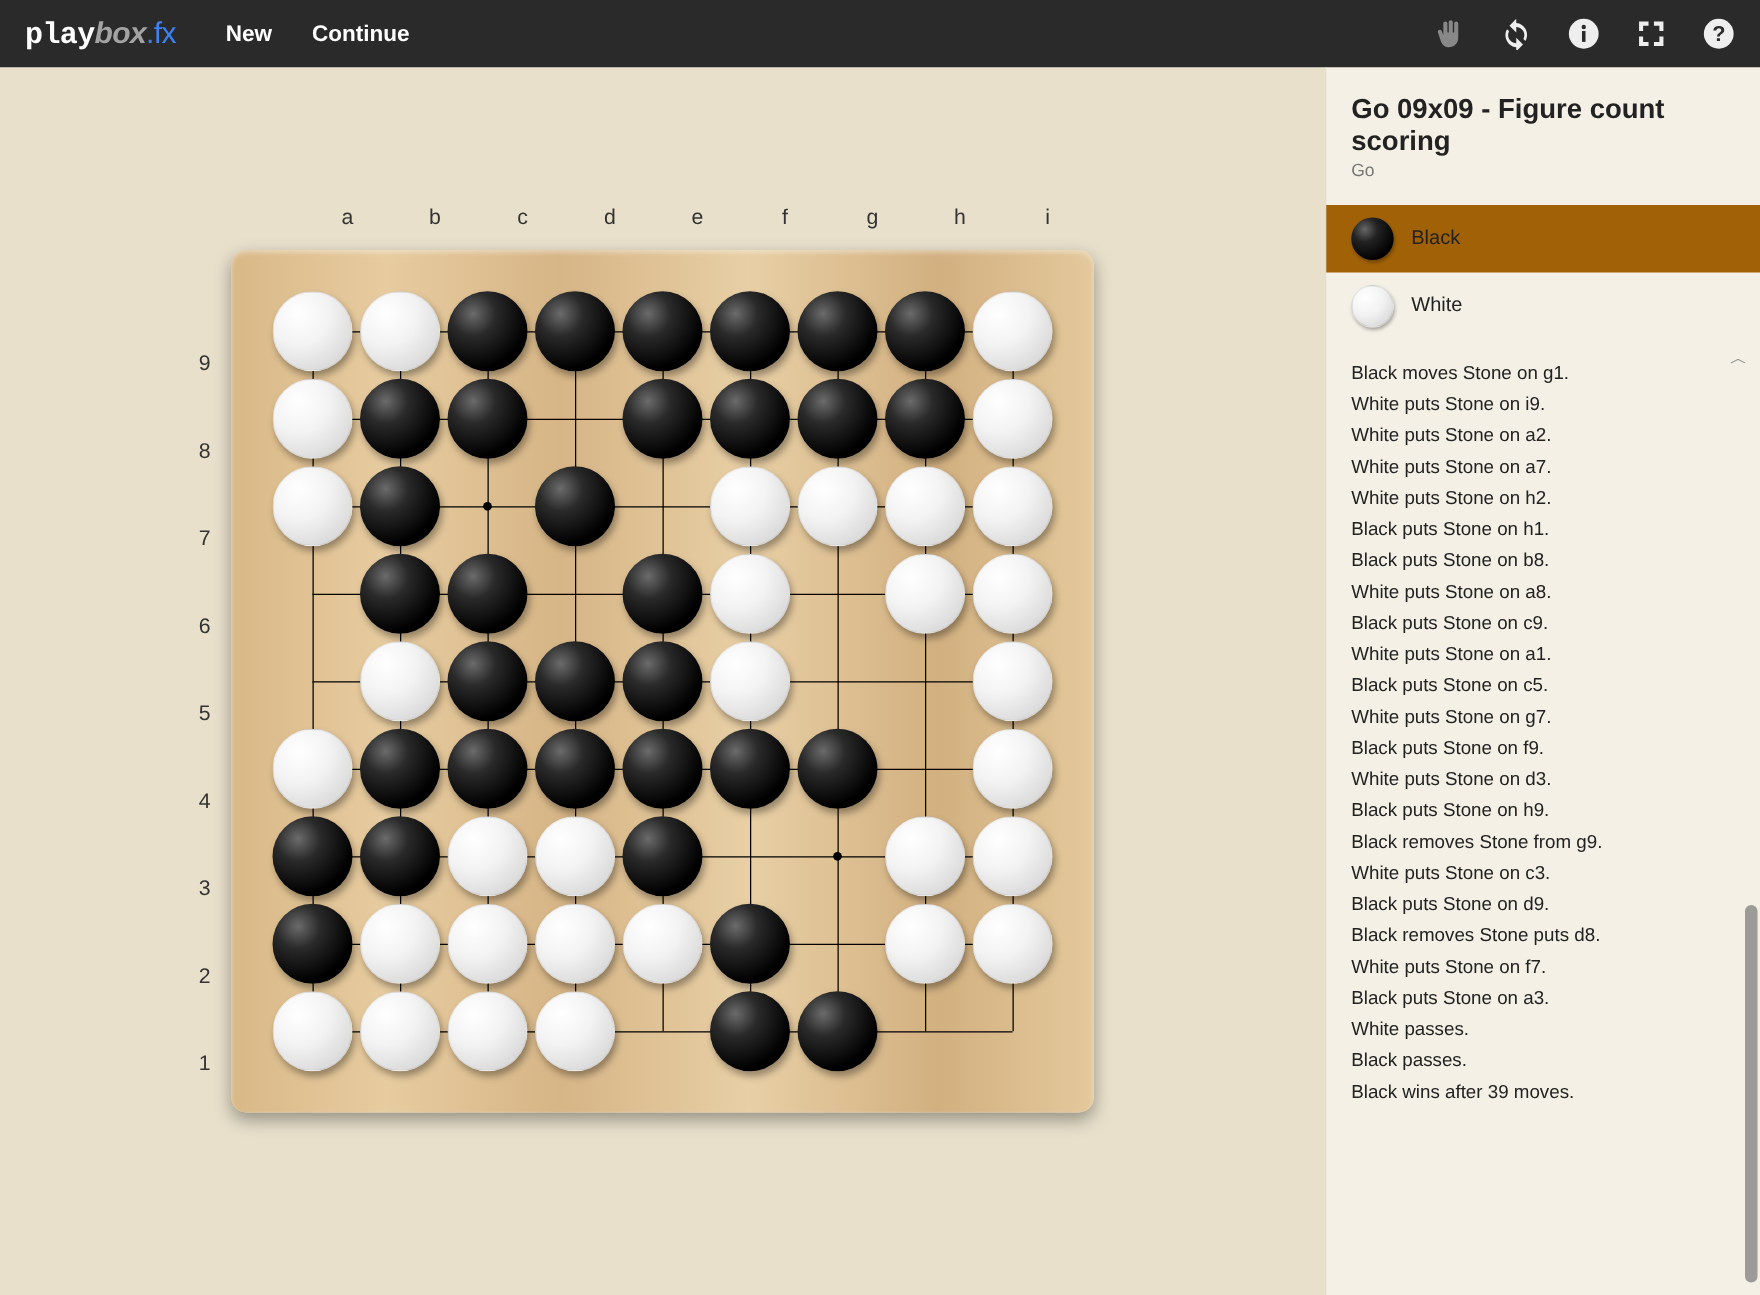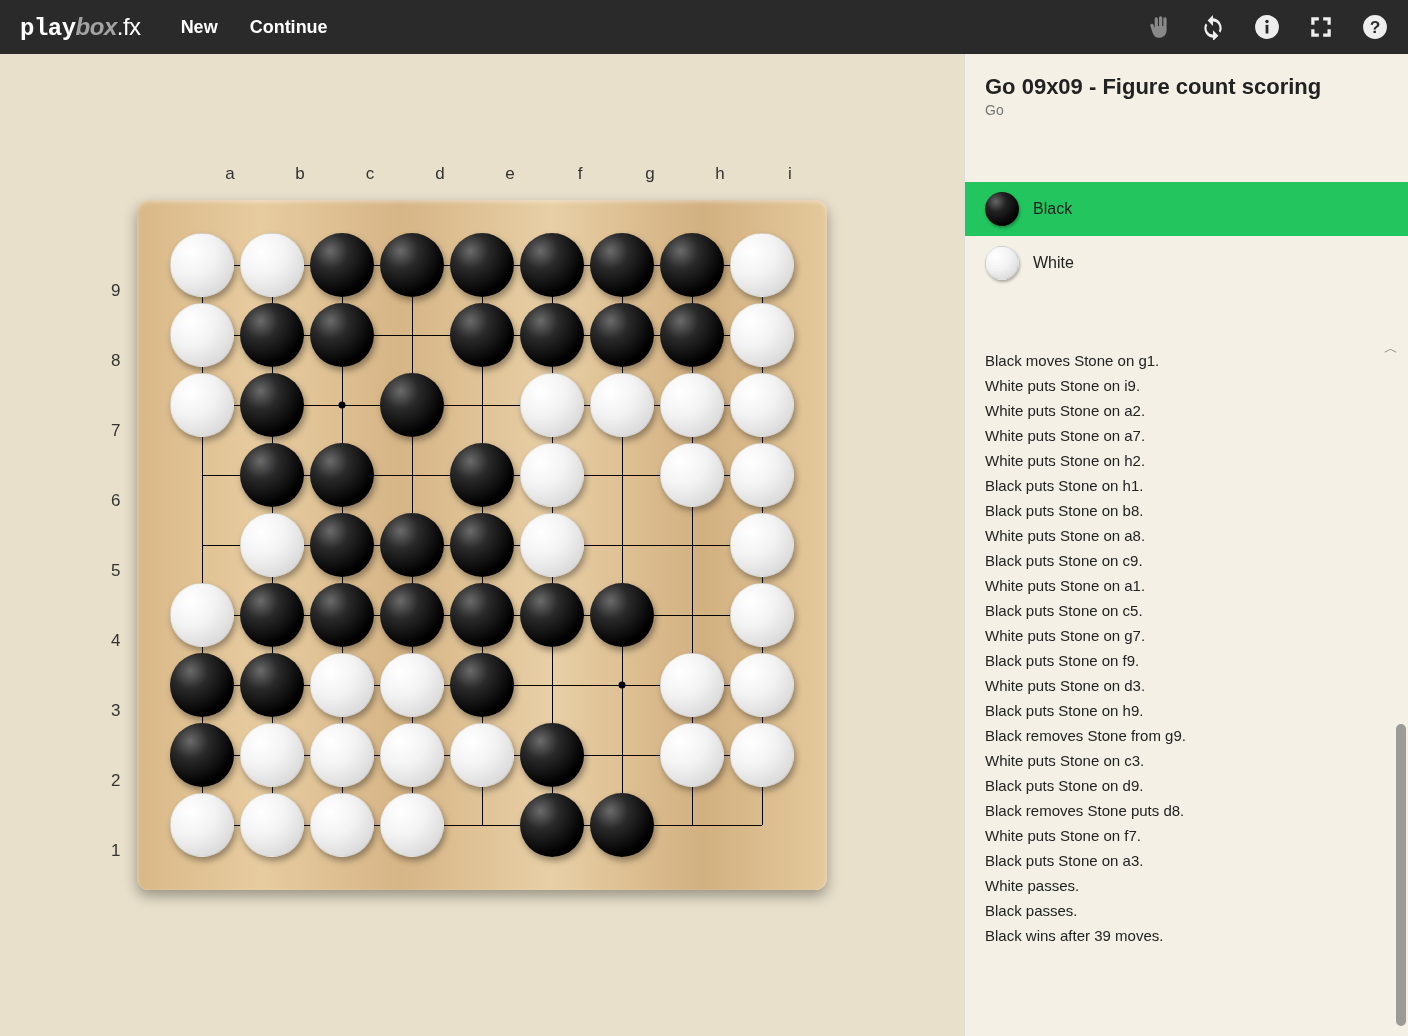--- a/index.html
+++ b/index.html
@@ -4,30 +4,30 @@
 <style>
   * { box-sizing: border-box; margin: 0; padding: 0; }
   html, body { width: 1408px; height: 1036px; font-family: "Segoe UI", Arial, sans-serif; overflow: hidden; }
   body { display: flex; flex-direction: column; background: #f4f0e6; }
 
   
   .header { height: 54px; background: #2a2a2a; color: #fff; display: flex; align-items: center; padding: 0 20px; }
   .logo { font-size: 24px; font-weight: 700; letter-spacing: -0.5px; }
   .logo .p1 { color: #fff; font-family: Liberation Mono, monospace; }
   .logo .p2 { color: #a3a3a3; font-style: italic; }
-  .logo .p3 { color: #ffffff; font-weight: 400; }
+  .logo .p3 { color: #3b82f6; font-weight: 400; }
   .nav { display: flex; gap: 32px; margin-left: 40px; }
   .nav a { color: #fff; font-size: 18px; font-weight: 600; text-decoration: none; }
   .header-icons { margin-left: auto; display: flex; gap: 28px; align-items: center; }
   .header-icons .icon { width: 26px; height: 26px; fill: #eee; cursor: pointer; }
 
   
   .main { flex: 1; display: flex; min-height: 0; }
   .left { flex: 1; background: #e8e0cb; display: flex; align-items: center; justify-content: center; position: relative; }
-  .right { width: 444px; background: #f4f0e6; display: flex; flex-direction: column; border-left: 1px solid #ddd; position: relative; gap: 44px; }
+  .right { width: 348px; background: #f4f0e6; display: flex; flex-direction: column; border-left: 1px solid #ddd; position: relative; }
 
   
   .board-wrap { position: relative; }
   .col-labels { display: flex; position: absolute; top: -36px; left: 58px; gap: 0; }
   .col-labels span { width: 70px; text-align: center; font-size: 17px; color: #333; }
   .row-labels { position: absolute; left: -26px; top: 56px; display: flex; flex-direction: column-reverse; }
   .row-labels span { height: 70px; display: flex; align-items: center; font-size: 17px; color: #333; }
   .board {
     width: 690px; height: 690px;
     background: linear-gradient(90deg, #d9b887 0%, #e7cca0 18%, #d6b586 38%, #e8cfa5 60%, #d2b080 82%, #e4c99c 100%);
@@ -44,21 +44,21 @@
   .stone { position: absolute; width: 64px; height: 64px; border-radius: 50%; transform: translate(-50%,-50%); box-shadow: 2px 4px 6px rgba(0,0,0,0.35); }
   .stone.black { background: radial-gradient(circle at 32% 28%, #6b6b6b 0%, #2a2a2a 28%, #000 70%); }
   .stone.white { background: radial-gradient(circle at 32% 28%, #ffffff 0%, #f3f3f3 40%, #cdcdcd 100%); border: 1px solid rgba(0,0,0,0.05); }
 
   
   .panel-head { padding: 20px 20px 14px 20px; }
   .panel-head h1 { font-size: 22px; font-weight: 700; color: #222; }
   .panel-head .sub { font-size: 14px; color: #777; margin-top: 2px; }
   .players { margin-top: 6px; }
   .player { display: flex; align-items: center; gap: 14px; padding: 10px 20px; }
-  .player.active { background: #22c55e; }
+  .player.active { background: #a16207; }
   .player .pstone { width: 34px; height: 34px; border-radius: 50%; box-shadow: 1px 2px 3px rgba(0,0,0,0.3); }
   .player .pstone.black { background: radial-gradient(circle at 32% 28%, #666 0%, #222 30%, #000 75%); }
   .player .pstone.white { background: radial-gradient(circle at 32% 28%, #fff 0%, #f2f2f2 45%, #cfcfcf 100%); border:1px solid rgba(0,0,0,0.08);}
   .player .pname { font-size: 16px; color: #222; }
   .log-wrap { flex: 1; overflow-y: auto; padding: 14px 20px 20px 20px; position: relative; }
   .log-line { font-size: 15px; color: #222; padding: 4px 0; }
   .collapse { position: absolute; right: 10px; top: 6px; color: #888; font-size: 14px; cursor: pointer; }
   .right-scroll { position: absolute; right: 2px; top: 670px; bottom: 10px; width: 10px; background: #555; border-radius: 5px; opacity: 0.55; }
 </style>
 </head>

